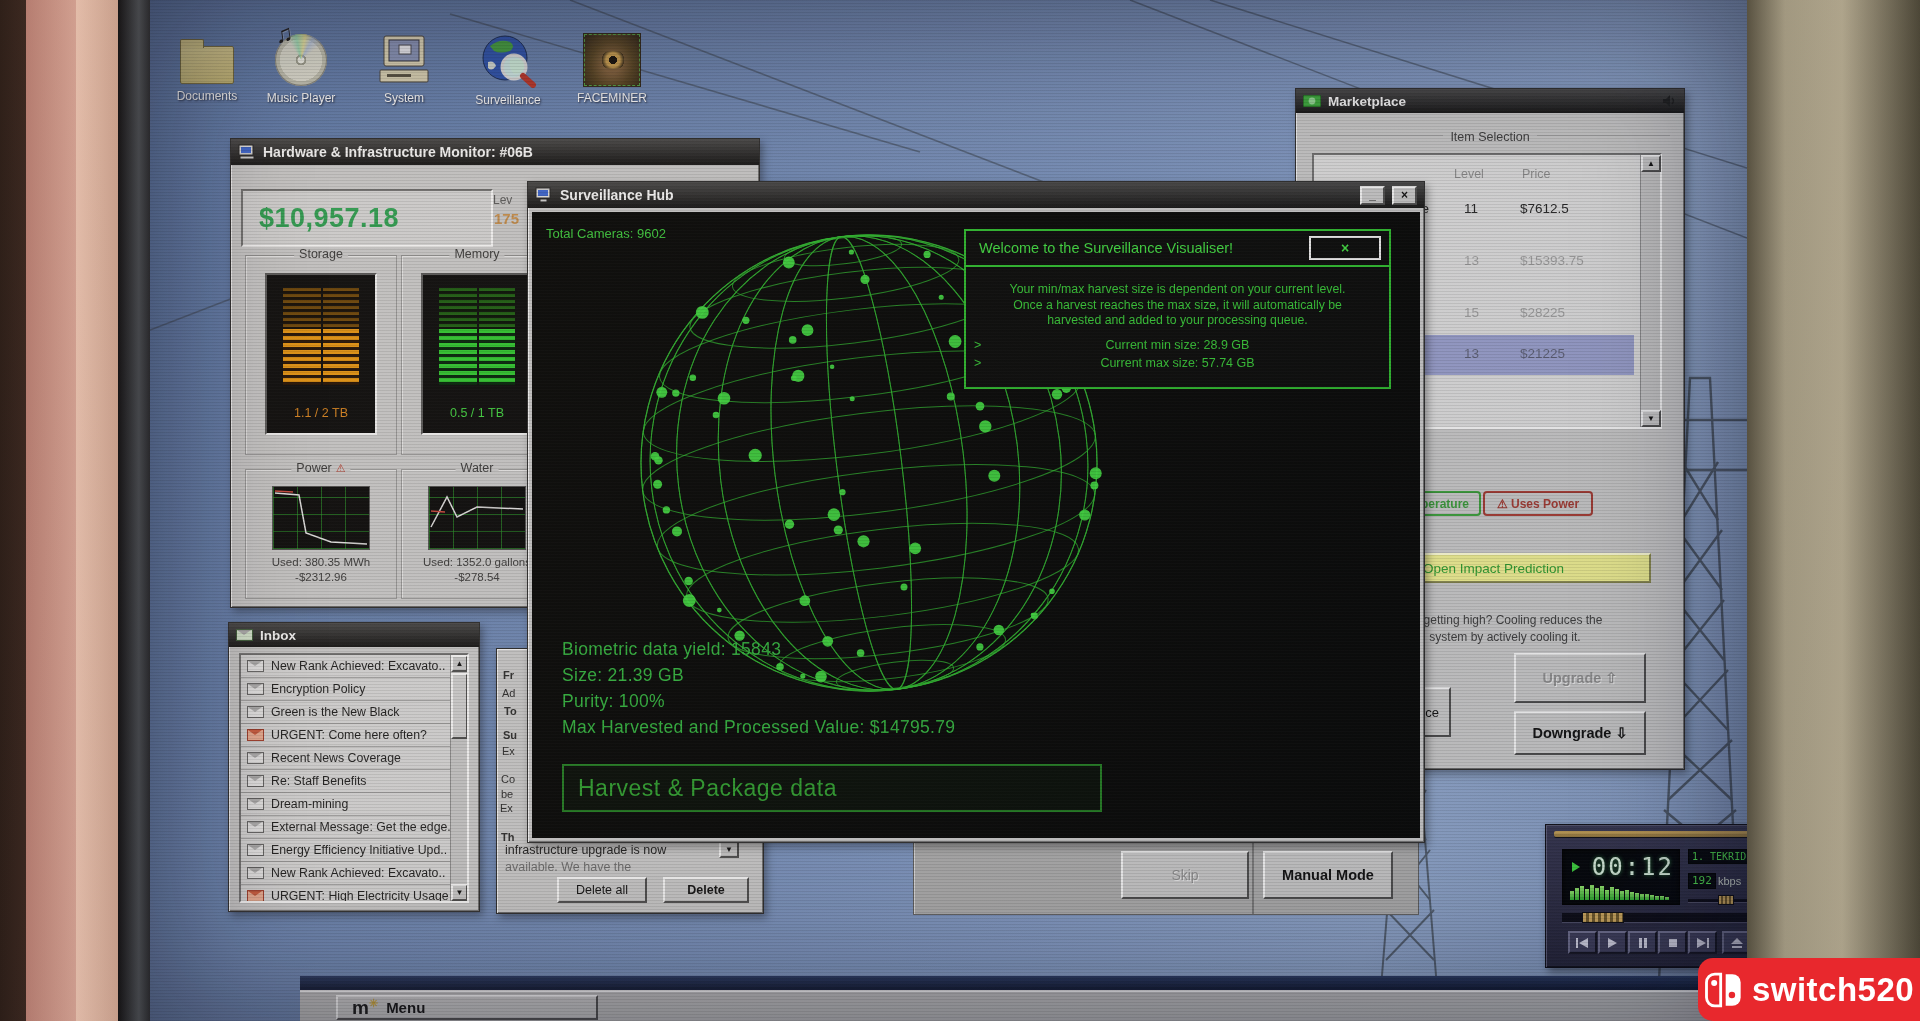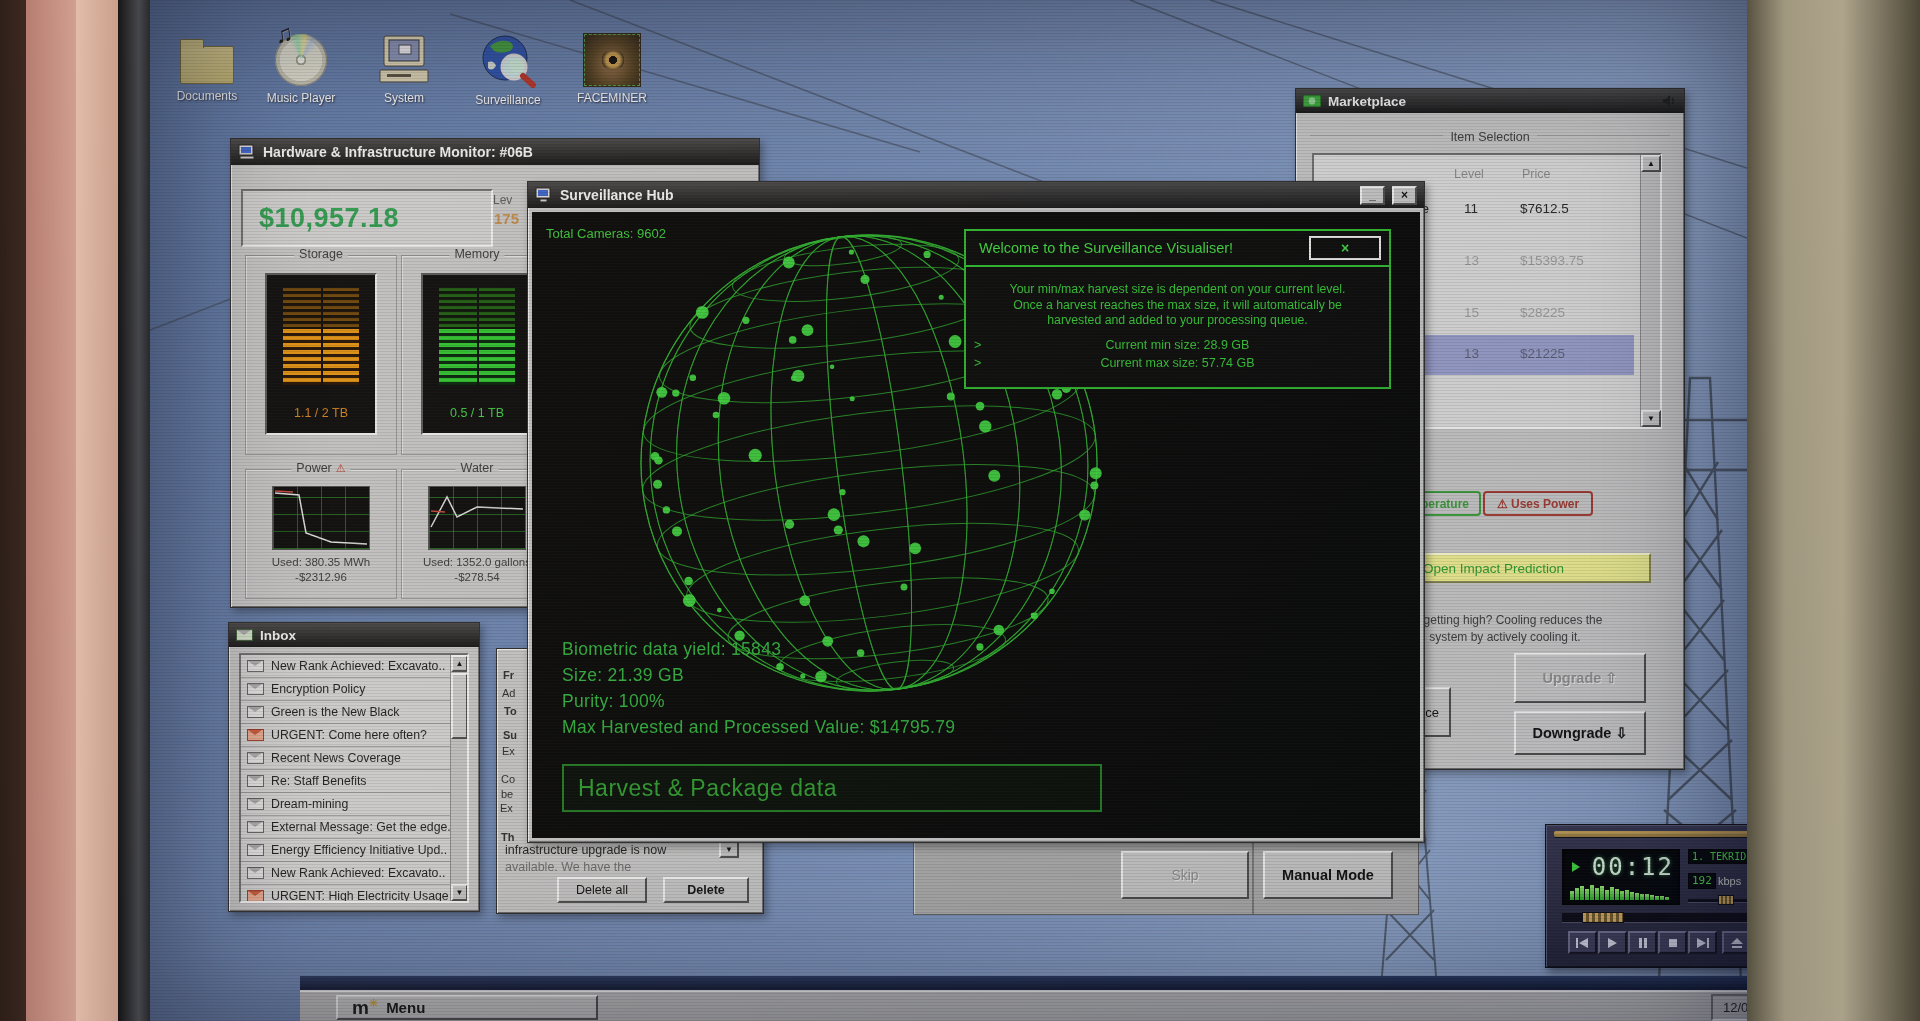--- a/index.html
+++ b/index.html
@@ -652,13 +652,22 @@
         <span style="color:#c9a43a;font-size:11px;margin:-8px 0 0 -8px">✳</span>
         <span>Menu</span>
       </div>
       <div class="abs" id="clock">12/02/1999, 22:</div>
     </div>
   </div>
 
   <div class="abs" id="crt"></div>
   <div class="abs" id="tint"></div>
 
+  <div class="abs" id="watermark">
+    <svg width="40" height="40" viewBox="0 0 48 48">
+      <path d="M20 5 h-7 a10 10 0 0 0 -10 10 v18 a10 10 0 0 0 10 10 h7 z" fill="none" stroke="#fff" stroke-width="3.4"></path>
+      <circle cx="12.2" cy="15.5" r="3.6" fill="#fff"></circle>
+      <path d="M26 5 h8 a10 10 0 0 1 10 10 v18 a10 10 0 0 1 -10 10 h-8 z" fill="#fff"></path>
+      <circle cx="33.5" cy="30" r="3.9" fill="#e8282d"></circle>
+    </svg>
+    <span class="wtxt">switch520</span>
+  </div>
 </div>
 
 </body></html>

